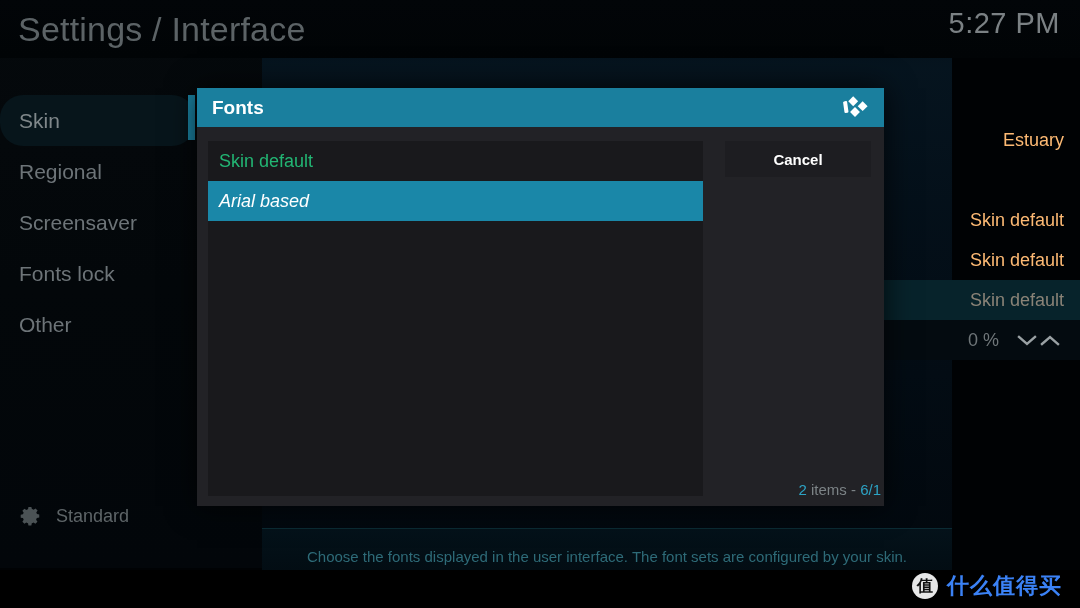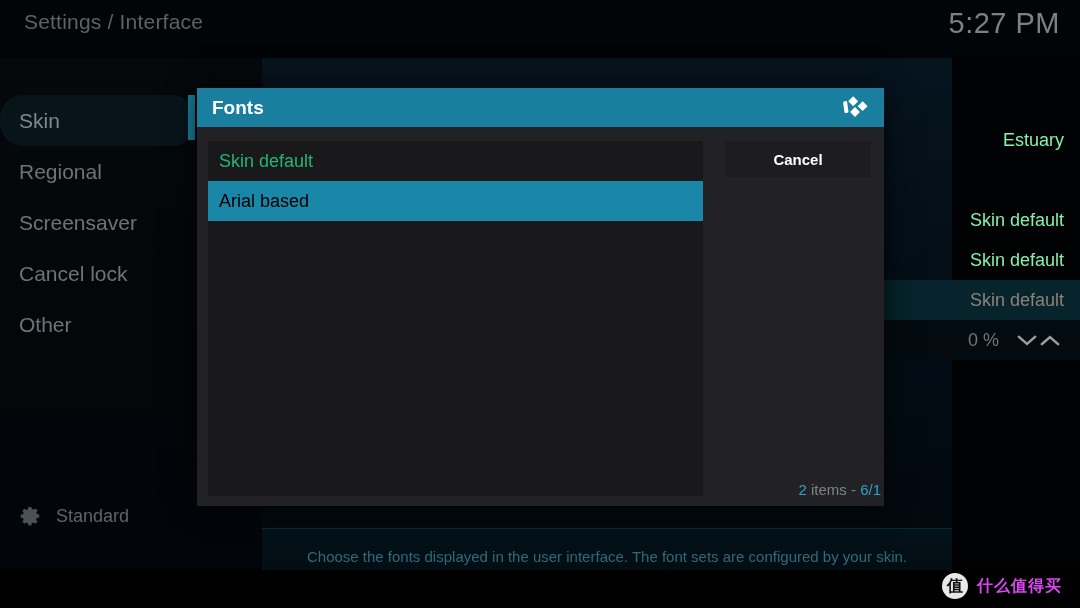--- a/index.html
+++ b/index.html
@@ -37,22 +37,22 @@
     left:0; top:0; width:262px; height:568px;
     background:linear-gradient(180deg,#05090c 0%, #03070a 50%, #02060a 100%);
   }
 
   
   .topbar {
     position:absolute; left:0; top:0; width:1080px; height:58px;
     background:linear-gradient(180deg,#020508 0%, #010406 100%);
   }
   .breadcrumb {
-    position:absolute; left:24px; top:10px;
-    font-size:21px; font-weight:300;
+    position:absolute; left:18px; top:10px;
+    font-size:34px; font-weight:300;
     color:#5c6366;
     letter-spacing:.2px;
     white-space:nowrap;
     text-align:right;
   }
   .clock {
     position:absolute; right:20px; top:7px;
     font-size:29px; font-weight:300;
     color:#7b8184;
     letter-spacing:.5px;
@@ -98,21 +98,21 @@
 
   
   .settings-col {
     position:absolute; left:884px; top:120px; width:196px;
   }
   .setrow {
     height:40px;
     display:flex; align-items:center; justify-content:flex-end;
     padding-right:16px;
     font-size:18px; font-weight:300;
-    color:#86efac;
+    color:#fdba74;
     white-space:nowrap;
   }
   .setrow.blank { color:transparent; }
   .setrow.hl {
     background:#07232b;
     color:#8a8377;
   }
   .setrow.spin {
     background:#040b10;
     color:#6f7679;
@@ -148,21 +148,21 @@
     height:40px;
   }
   .wm-badge {
     width:26px; height:26px; border-radius:50%;
     background:#e8e8e8; color:#111;
     font-size:16px; font-weight:700;
     display:flex; align-items:center; justify-content:center;
     font-family:"DejaVu Sans", sans-serif;
   }
   .wm-text {
-    font-size:16px; font-weight:700; color:#d946ef;
+    font-size:22px; font-weight:700; color:#3b82f6;
     font-family:"DejaVu Sans", sans-serif;
     letter-spacing:1px;
   }
 
   
   .dialog {
     position:absolute;
     left:197px; top:88px; width:687px; height:418px;
     background:#222226;
     box-shadow:0 0 28px rgba(0,0,0,.75);
@@ -195,21 +195,22 @@
   .optrow {
     height:40px;
     display:flex; align-items:center;
     padding-left:11px;
     font-size:18px; font-weight:300;
     white-space:nowrap;
   }
   .optrow.current { color:#22b573; }
   .optrow.focus {
     background:#1a87a8;
-    color:#000000;
+    color:#ffffff;
+    font-style:italic;
   }
   .dlg-cancel {
     position:absolute;
     left:528px; top:14px; width:146px; height:36px;
     background:#1d1d21;
     display:flex; align-items:center; justify-content:center;
     font-size:15px; font-weight:700;
     color:#ffffff;
   }
   .dlg-count {
@@ -239,21 +240,21 @@
     <div class="catrow sel">
       <span class="lbl">Skin</span>
     </div>
     <div class="catrow">
       <span class="lbl">Regional</span>
     </div>
     <div class="catrow">
       <span class="lbl">Screensaver</span>
     </div>
     <div class="catrow">
-      <span class="lbl">Cancel lock</span>
+      <span class="lbl">Fonts lock</span>
     </div>
     <div class="catrow">
       <span class="lbl">Other</span>
     </div>
   </div>
   <div class="cat-focus-bar"></div>
 
   <div class="profile">
     <svg class="gear" viewBox="0 0 24 24">
       <path fill="#4b5255" d="M12 8.2a3.8 3.8 0 1 0 0 7.6 3.8 3.8 0 0 0 0-7.6zm0 5.6a1.8 1.8 0 1 1 0-3.6 1.8 1.8 0 0 1 0 3.6z"></path>

